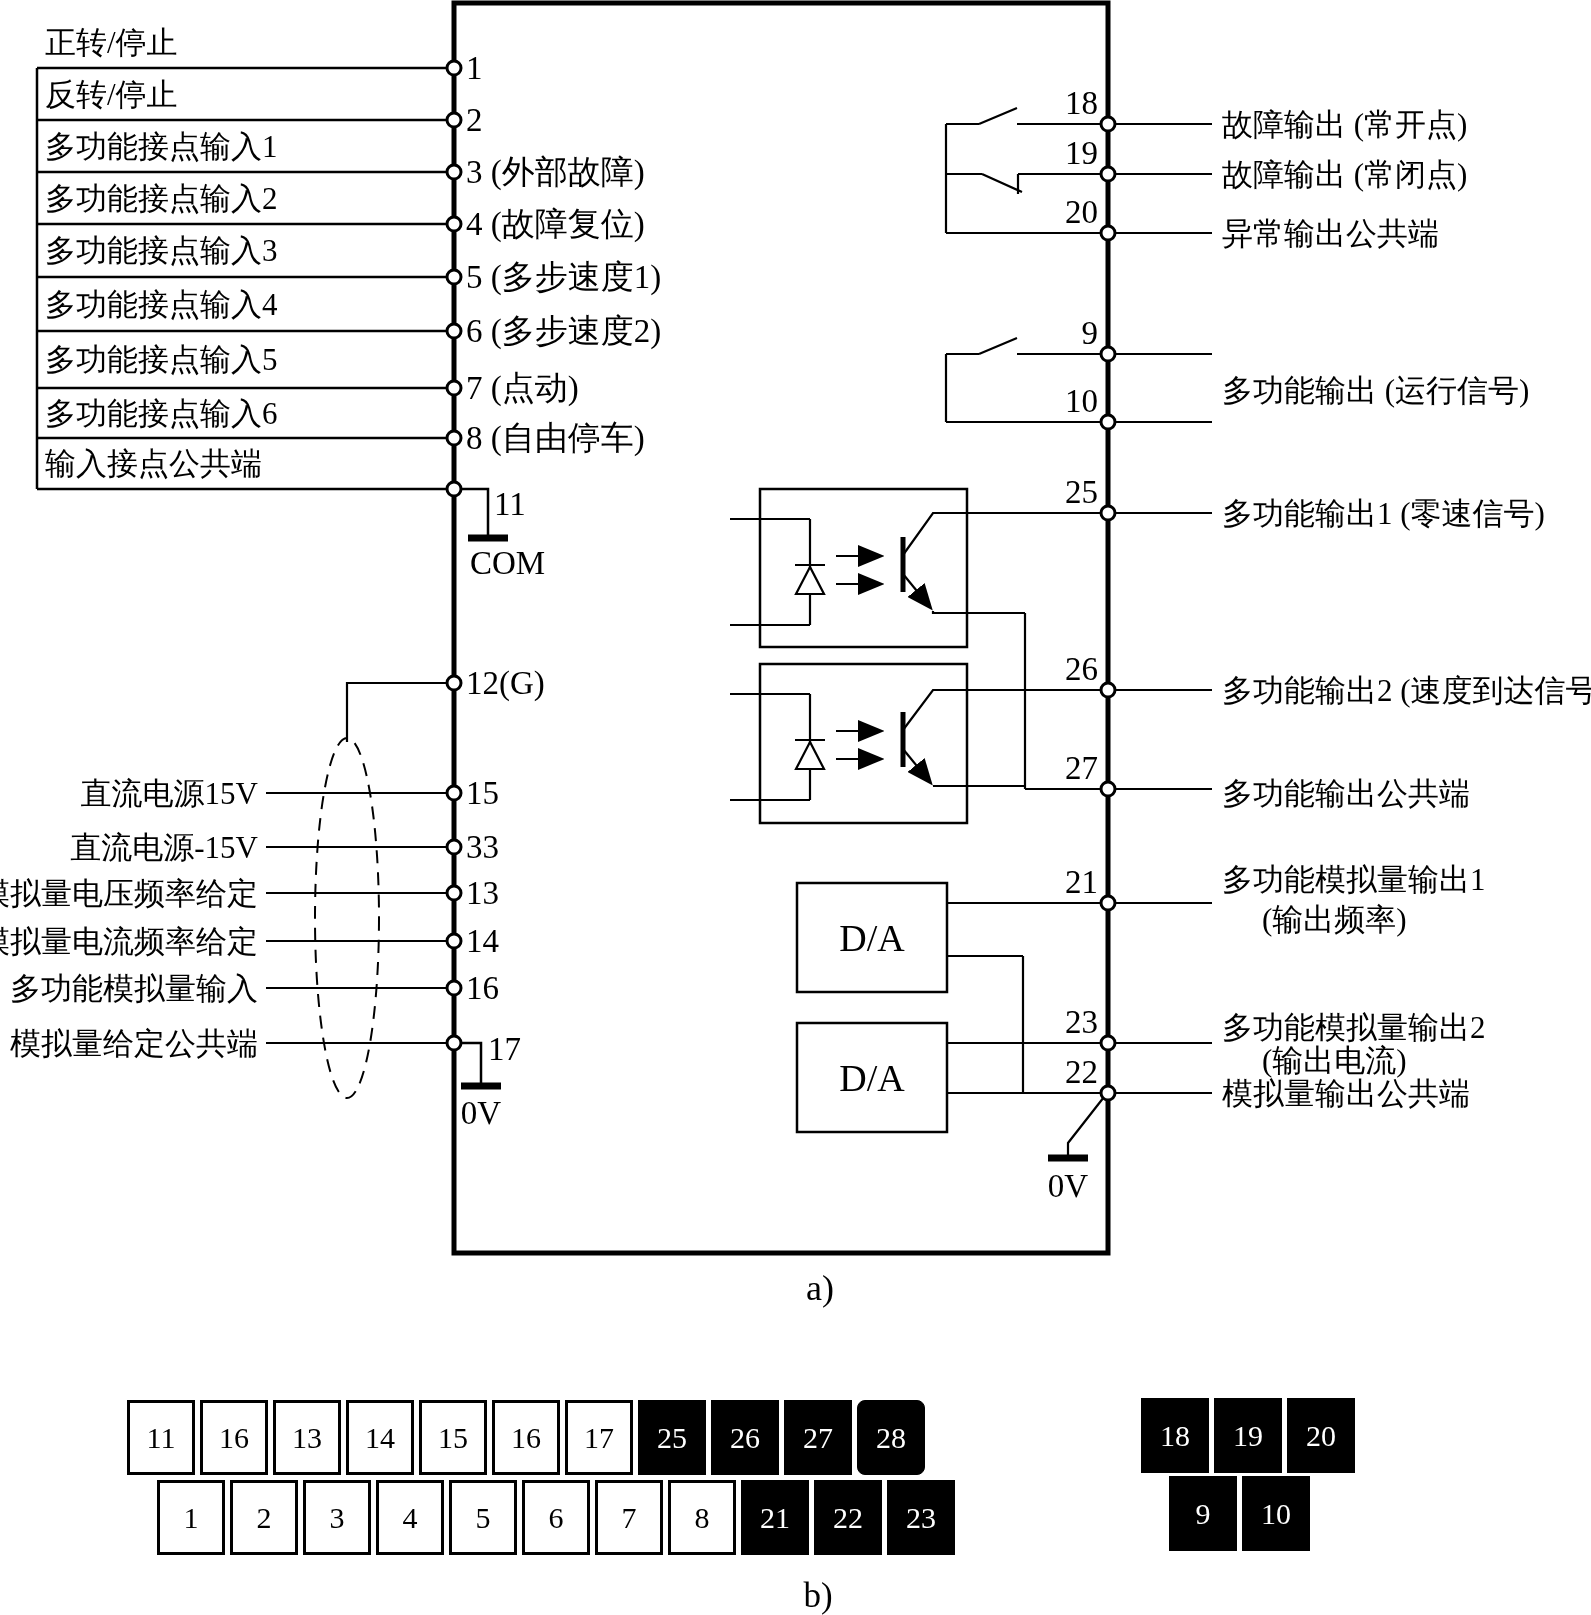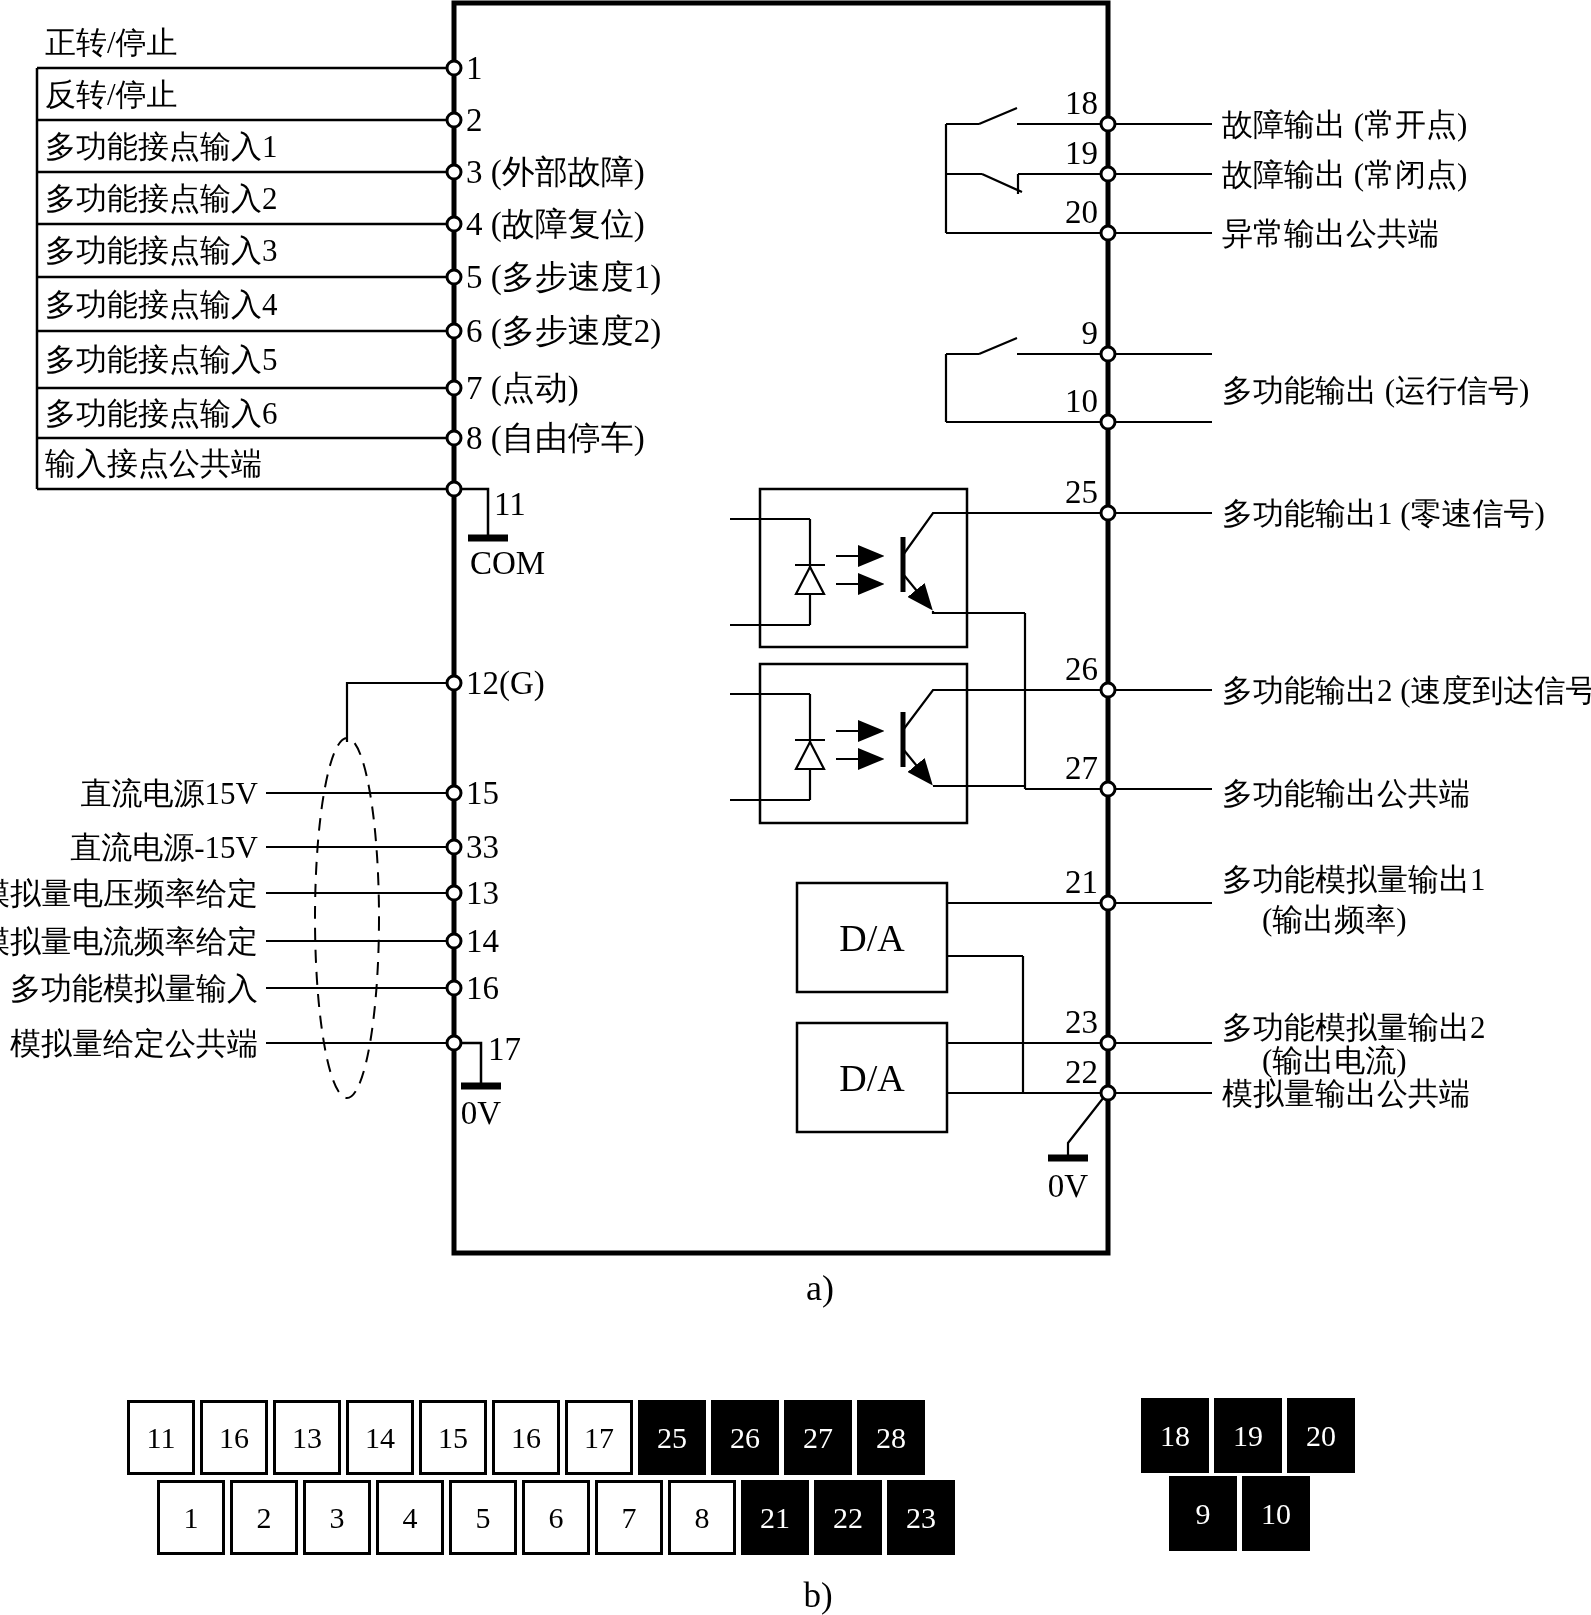--- a/index.html
+++ b/index.html
@@ -219,21 +219,21 @@
       <div class="cell light" style="left: 127px; top: 1400px; width: 68px; height: 75px;">11</div>
       <div class="cell light" style="left: 200px; top: 1400px; width: 68px; height: 75px;">16</div>
       <div class="cell light" style="left: 273px; top: 1400px; width: 68px; height: 75px;">13</div>
       <div class="cell light" style="left: 346px; top: 1400px; width: 68px; height: 75px;">14</div>
       <div class="cell light" style="left: 419px; top: 1400px; width: 68px; height: 75px;">15</div>
       <div class="cell light" style="left: 492px; top: 1400px; width: 68px; height: 75px;">16</div>
       <div class="cell light" style="left: 565px; top: 1400px; width: 68px; height: 75px;">17</div>
       <div class="cell dark" style="left: 638px; top: 1400px; width: 68px; height: 75px;">25</div>
       <div class="cell dark" style="left: 711px; top: 1400px; width: 68px; height: 75px;">26</div>
       <div class="cell dark" style="left: 784px; top: 1400px; width: 68px; height: 75px;">27</div>
-      <div class="cell dark" style="left: 857px; top: 1400px; width: 68px; height: 75px;">28</div>
+      <div class="cell dark" style="left: 857px; top: 1400px; width: 68px; height: 75px; border-radius: 8px;">28</div>
     </div>
   <div>
       <div class="cell light" style="left: 157px; top: 1480px; width: 68px; height: 75px;">1</div>
       <div class="cell light" style="left: 230px; top: 1480px; width: 68px; height: 75px;">2</div>
       <div class="cell light" style="left: 303px; top: 1480px; width: 68px; height: 75px;">3</div>
       <div class="cell light" style="left: 376px; top: 1480px; width: 68px; height: 75px;">4</div>
       <div class="cell light" style="left: 449px; top: 1480px; width: 68px; height: 75px;">5</div>
       <div class="cell light" style="left: 522px; top: 1480px; width: 68px; height: 75px;">6</div>
       <div class="cell light" style="left: 595px; top: 1480px; width: 68px; height: 75px;">7</div>
       <div class="cell light" style="left: 668px; top: 1480px; width: 68px; height: 75px;">8</div>

